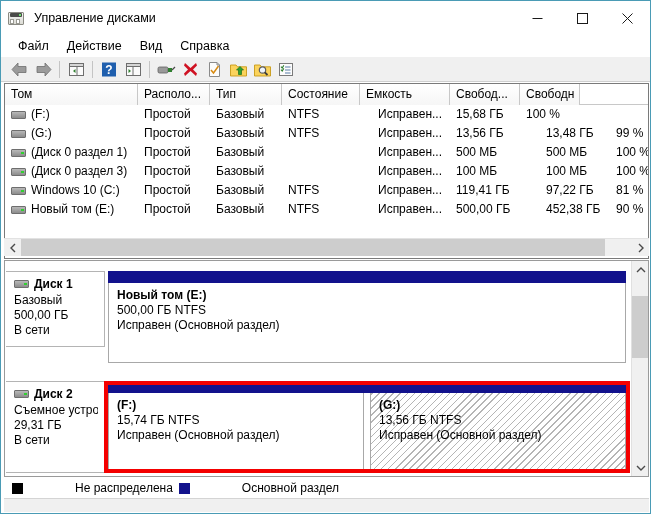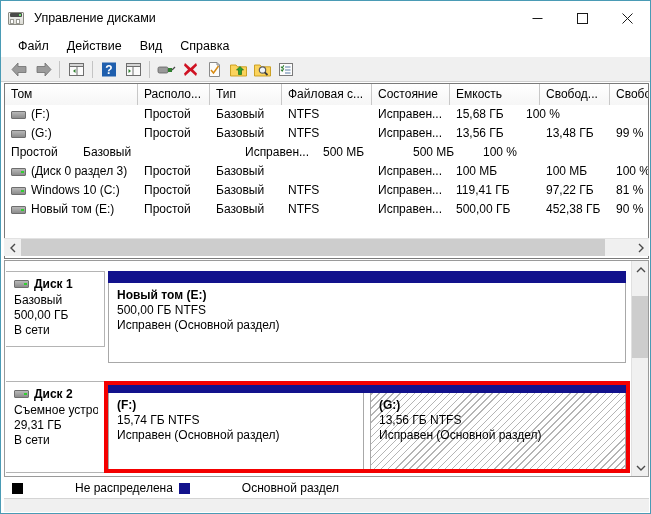--- a/index.html
+++ b/index.html
@@ -364,21 +364,20 @@
         <path d="M3 7.6 L4.2 9 L5.8 6.4" fill="none" stroke="#2f7f2f" stroke-width="1.1"></path>
       </svg>
     </div>
   </div>
 
   <div id="listpane">
     <div id="colhead">
         <div class="colh" style="width: 133px;">Том</div>
         <div class="colh" style="width: 72px;">Располо...</div>
         <div class="colh" style="width: 72px;">Тип</div>
-        <div class="colh" style="width: 90px;">Файловая с...</div>
         <div class="colh" style="width: 78px;">Состояние</div>
         <div class="colh" style="width: 90px;">Емкость</div>
         <div class="colh" style="width: 70px;">Свобод...</div>
         <div class="colh" style="width: 60px;">Свободн</div>
       </div>
     <div id="rows">
         <div class="vrow">
           <div class="vcell first" style="width: 133px;">
             <div class="vol-ic"></div>
             <span>(F:)</span>
@@ -397,20 +396,24 @@
           </div>
           <div class="vcell" style="width: 72px;">Простой</div>
           <div class="vcell" style="width: 72px;">Базовый</div>
           <div class="vcell" style="width: 90px;">NTFS</div>
           <div class="vcell" style="width: 78px;">Исправен...</div>
           <div class="vcell" style="width: 90px;">13,56 ГБ</div>
           <div class="vcell" style="width: 70px;">13,48 ГБ</div>
           <div class="vcell" style="width: 60px;">99 %</div>
         </div>
         <div class="vrow">
+          <div class="vcell first" style="width: 133px;">
+            <div class="vol-ic green"></div>
+            <span>(Диск 0 раздел 1)</span>
+          </div>
           <div class="vcell" style="width: 72px;">Простой</div>
           <div class="vcell" style="width: 72px;">Базовый</div>
           <div class="vcell" style="width: 90px;"></div>
           <div class="vcell" style="width: 78px;">Исправен...</div>
           <div class="vcell" style="width: 90px;">500 МБ</div>
           <div class="vcell" style="width: 70px;">500 МБ</div>
           <div class="vcell" style="width: 60px;">100 %</div>
         </div>
         <div class="vrow">
           <div class="vcell first" style="width: 133px;">

